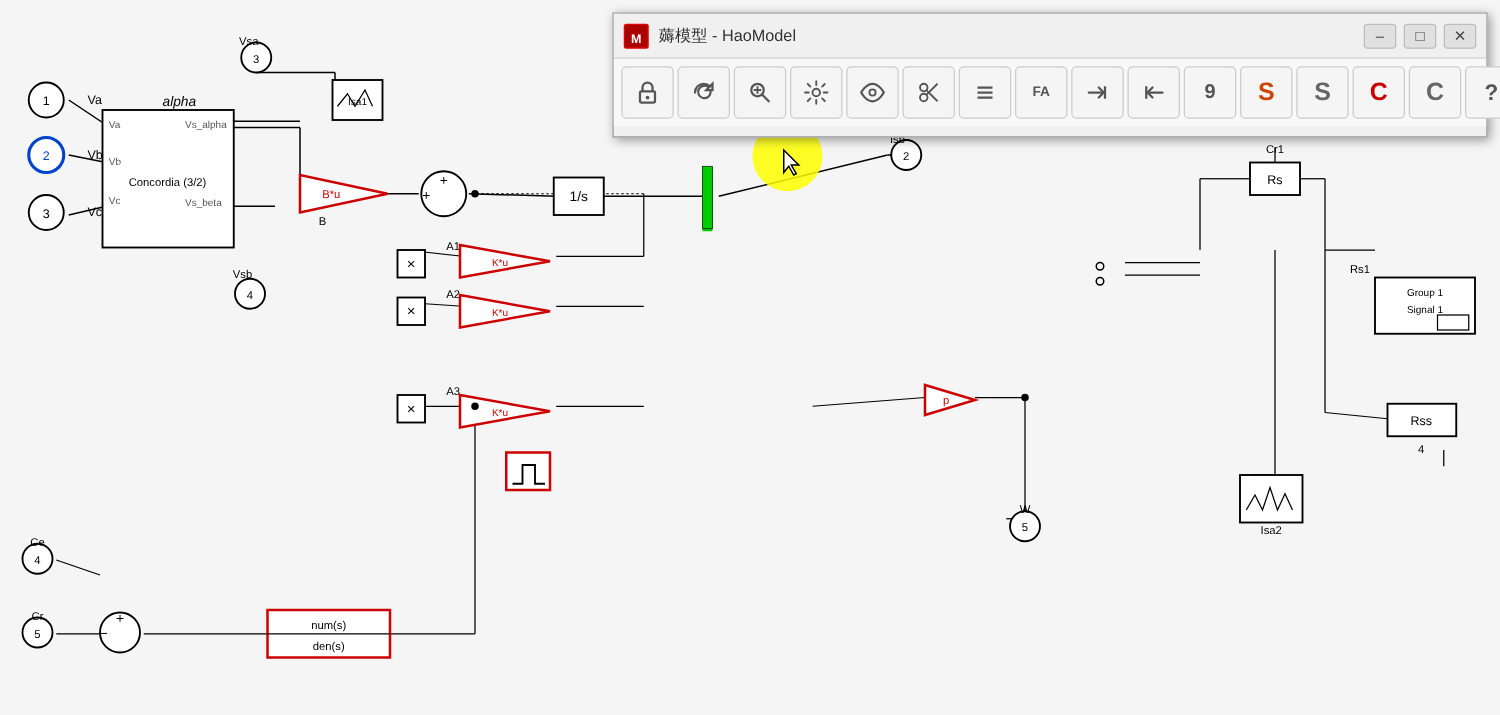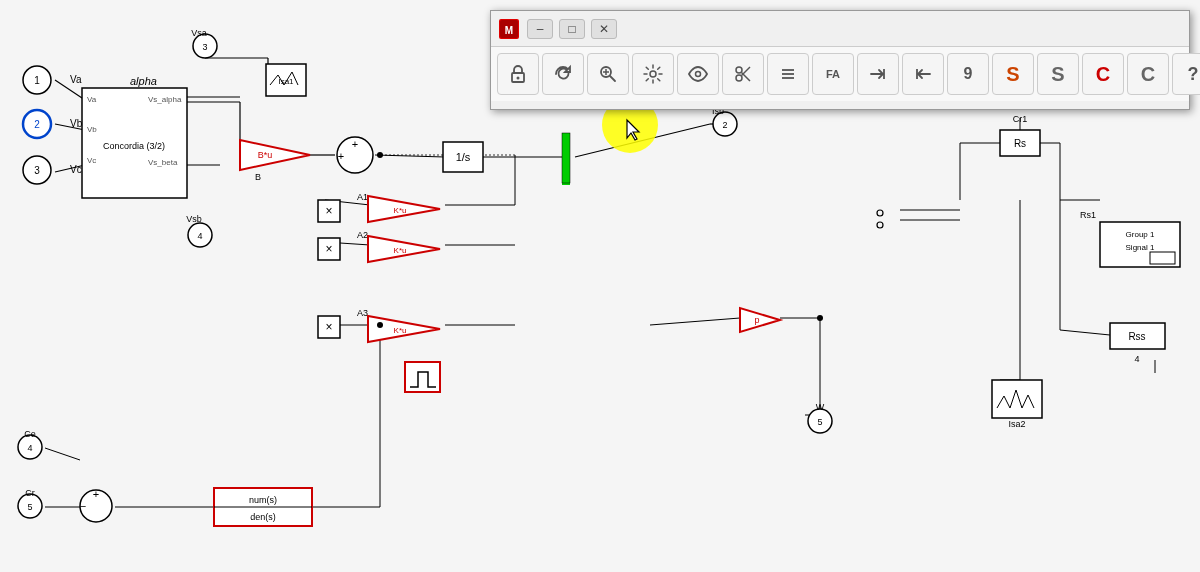--- a/index.html
+++ b/index.html
@@ -335,20 +335,21 @@
 </div>
 
 <div class="window-overlay">
   <div class="window-titlebar">
     <div class="window-title-icon">
       <svg width="18" height="18" viewBox="0 0 18 18">
         <rect width="18" height="18" fill="#a00" rx="2"></rect>
         <text x="9" y="14" text-anchor="middle" fill="#fff" font-size="10" font-weight="bold">M</text>
       </svg>
     </div>
+    <span class="window-title-text">薅模型 - HaoModel</span>
     <div class="window-controls">
       <div class="wc-btn">–</div>
       <div class="wc-btn">□</div>
       <div class="wc-btn">✕</div>
     </div>
   </div>
   <div class="window-toolbar">
 
     <div class="tb-btn" title="Lock">
       <svg width="18" height="20" viewBox="0 0 18 20">

